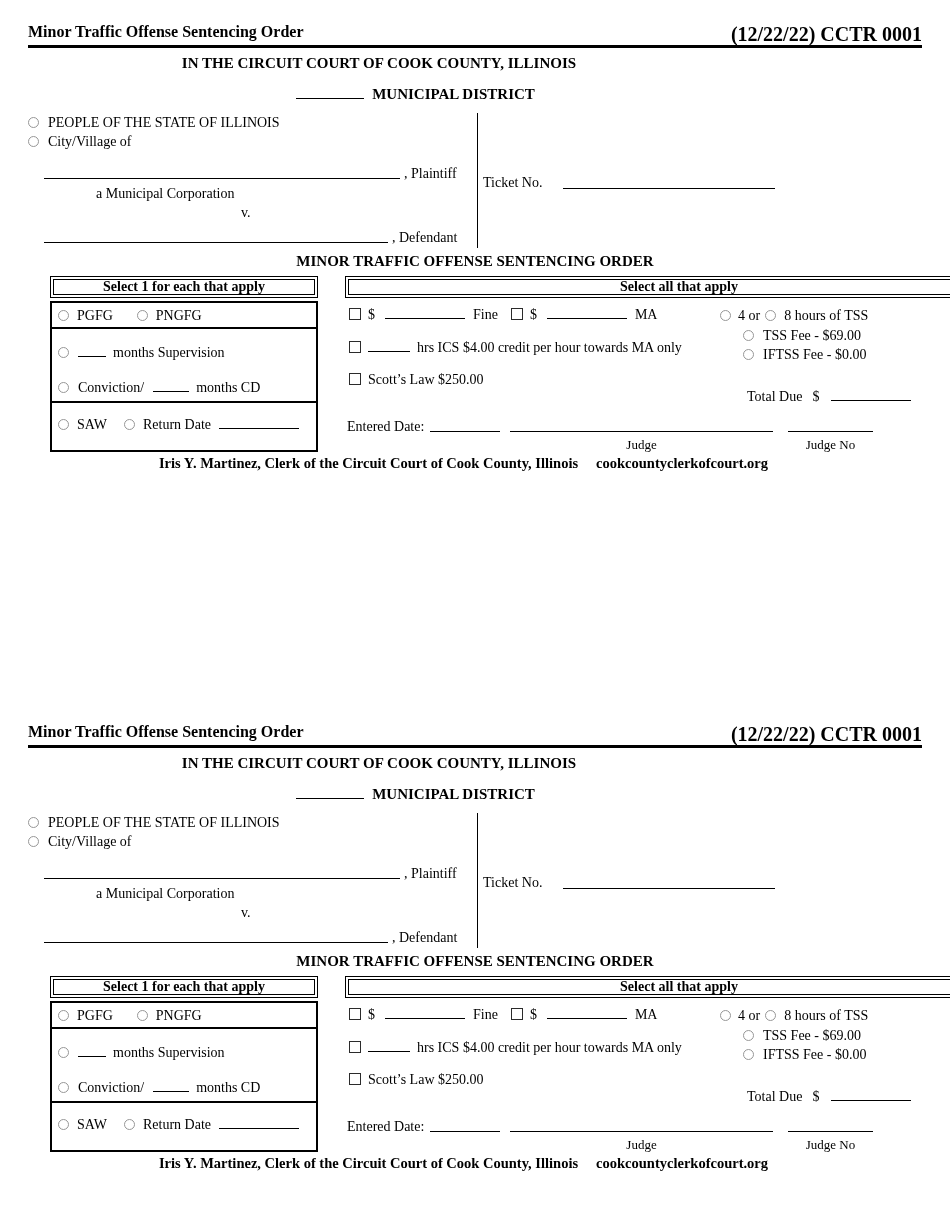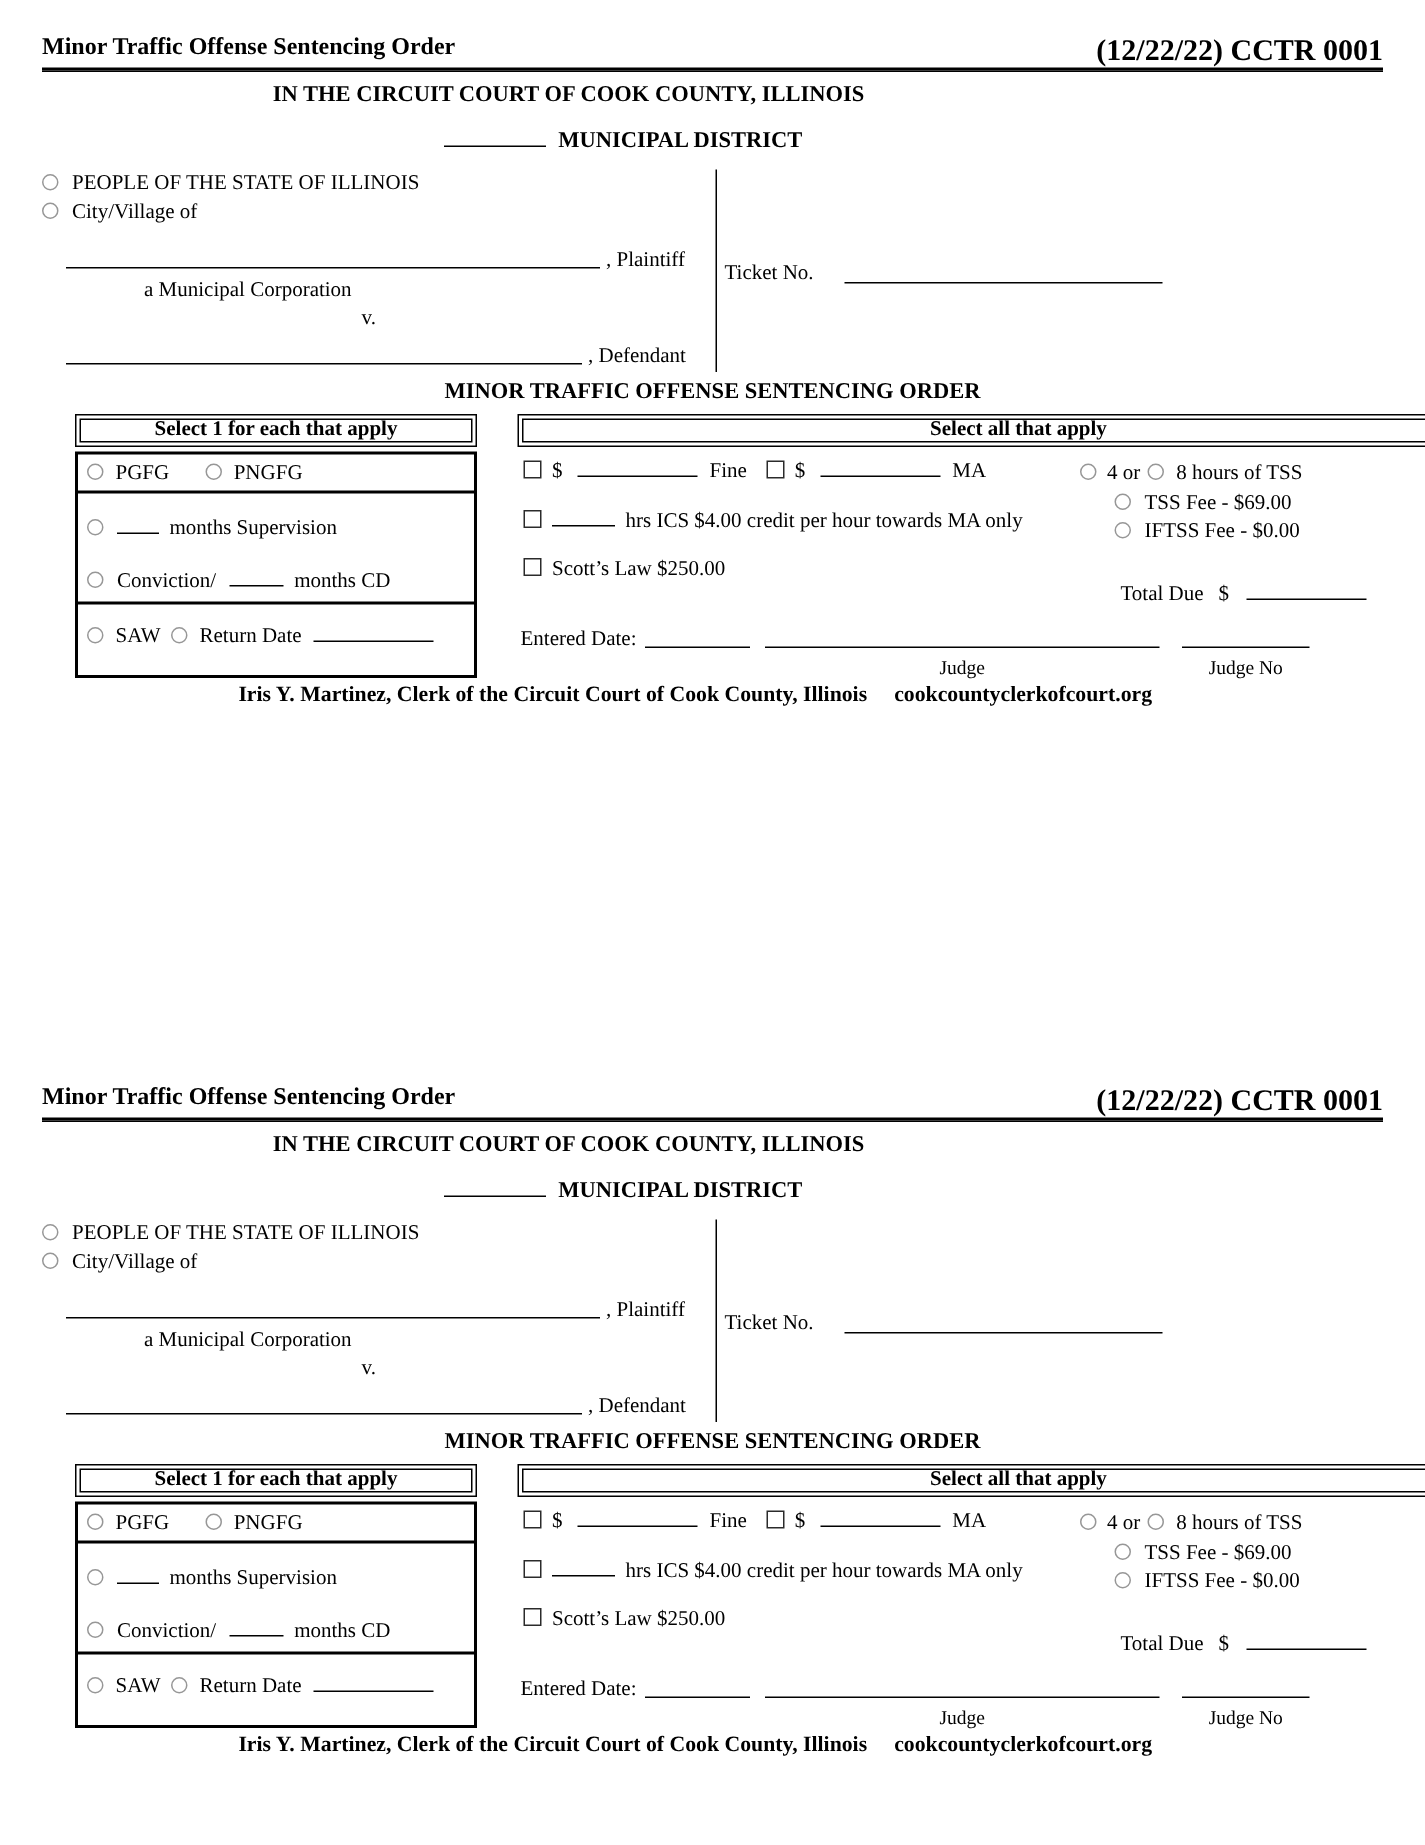--- a/index.html
+++ b/index.html
@@ -23,21 +23,21 @@
   .checkbox {
     display:inline-block; width:12px; height:12px;
     border:1px solid #2b2b2b; background:#fff; vertical-align:-1px;
   }
   .blank { display:inline-block; border-bottom:1px solid #000; height:12px; }
   .blankline { position:absolute; border-bottom:1px solid #000; }
 
   
   .mr5{margin-right:5px;} .mr7{margin-right:7px;} .mr8{margin-right:8px;}
   .mr9{margin-right:9px;} .mr10{margin-right:10px;} .mr12{margin-right:12px;}
-  .mr13{margin-right:13px;} .mr17{margin-right:7px;} .mr24{margin-right:24px;}
+  .mr13{margin-right:13px;} .mr17{margin-right:17px;} .mr24{margin-right:24px;}
   .ml18{margin-left:18px;}
   .w28{width:28px;} .w36{width:36px;} .w42{width:42px;} .w68{width:68px;} .w80{width:80px;}
 
   
   .hdr-title { left:28px; top:23px; font-size:16px; font-weight:bold; }
   .hdr-num   { right:28px; top:23px; font-size:20px; font-weight:bold; }
   .dbl-rule  { left:28px; top:45px; width:894px; height:2px;
                border-top:2px solid #000; border-bottom:1px solid #000; }
   .court-line    { left:0; top:55px; width:758px; text-align:center;
                    font-weight:bold; font-size:15px; }

